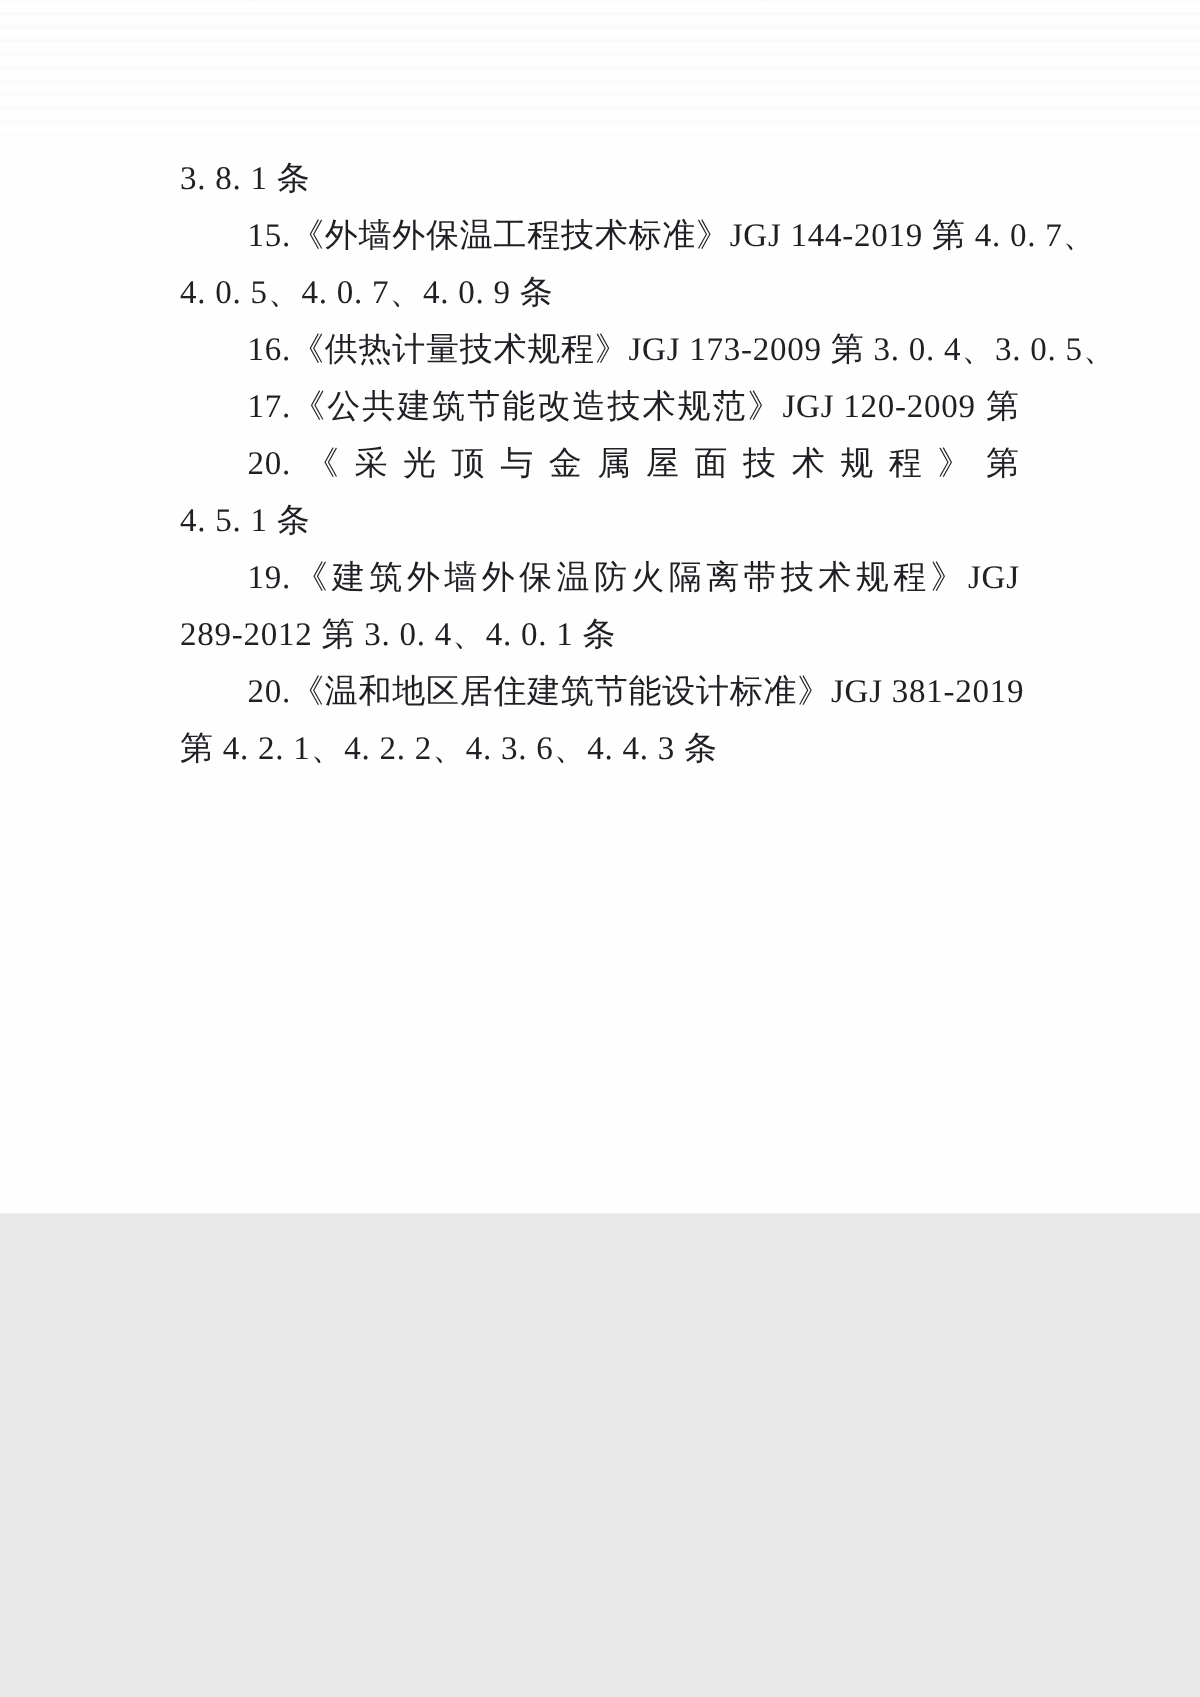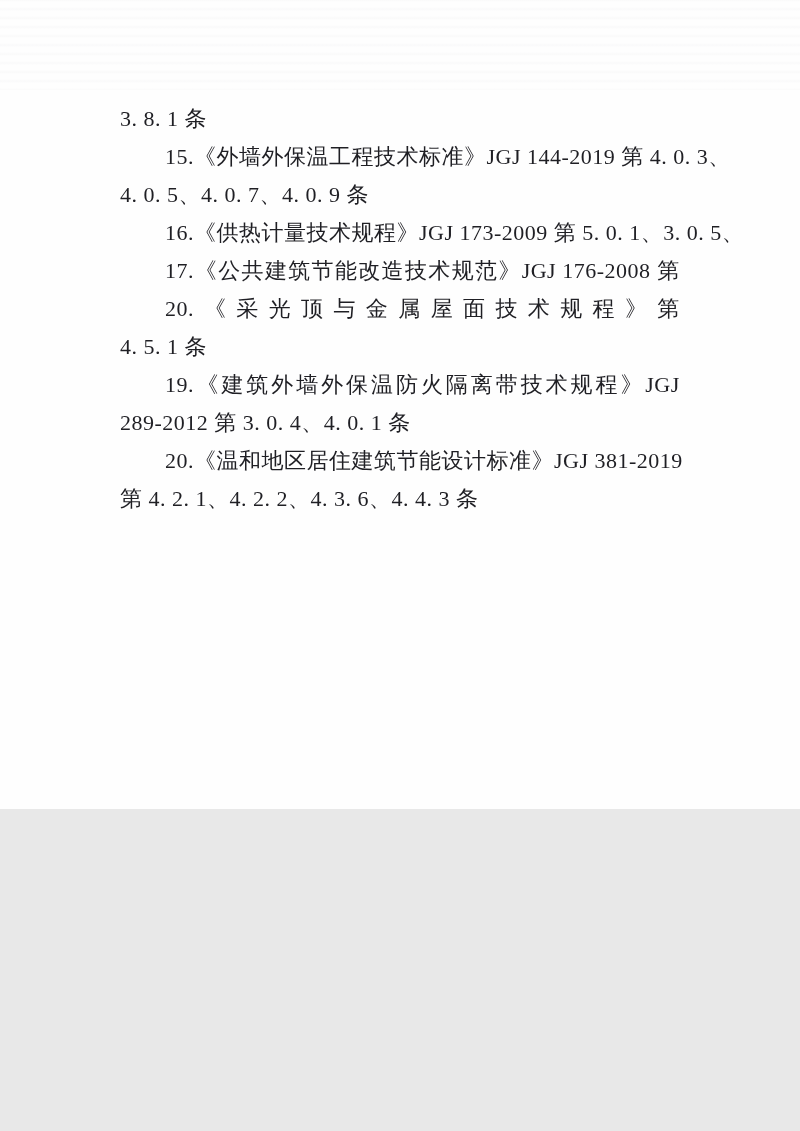--- a/index.html
+++ b/index.html
@@ -59,24 +59,24 @@
   }
 </style>
 </head>
 <body>
 
 <div class="page">
   <div class="scan-noise"></div>
 
   <main class="text-block">
     <div class="line">3. 8. 1 条</div>
-    <div class="line indent justify"><span>15.</span><span>《</span><span>外</span><span>墙</span><span>外</span><span>保</span><span>温</span><span>工</span><span>程</span><span>技</span><span>术</span><span>标</span><span>准</span><span>》</span><span>JGJ 144-2019 </span><span>第</span><span> 4. 0. 3</span><span>、</span></div>
+    <div class="line indent justify"><span>15.</span><span>《</span><span>外</span><span>墙</span><span>外</span><span>保</span><span>温</span><span>工</span><span>程</span><span>技</span><span>术</span><span>标</span><span>准</span><span>》</span><span>JGJ 144-2019 </span><span>第</span><span> 4. 0. 7</span><span>、</span></div>
     <div class="line">4. 0. 5、4. 0. 7、4. 0. 9 条</div>
-    <div class="line indent justify"><span>16.</span><span>《</span><span>供</span><span>热</span><span>计</span><span>量</span><span>技</span><span>术</span><span>规</span><span>程</span><span>》</span><span>JGJ 173-2009 </span><span>第</span><span> 5. 0. 1</span><span>、</span><span>3. 0. 5</span><span>、</span></div>
-    <div class="line indent justify"><span>17.</span><span>《</span><span>公</span><span>共</span><span>建</span><span>筑</span><span>节</span><span>能</span><span>改</span><span>造</span><span>技</span><span>术</span><span>规</span><span>范</span><span>》</span><span>JGJ 176-2008 </span><span>第</span></div>
+    <div class="line indent justify"><span>16.</span><span>《</span><span>供</span><span>热</span><span>计</span><span>量</span><span>技</span><span>术</span><span>规</span><span>程</span><span>》</span><span>JGJ 173-2009 </span><span>第</span><span> 3. 0. 4</span><span>、</span><span>3. 0. 5</span><span>、</span></div>
+    <div class="line indent justify"><span>17.</span><span>《</span><span>公</span><span>共</span><span>建</span><span>筑</span><span>节</span><span>能</span><span>改</span><span>造</span><span>技</span><span>术</span><span>规</span><span>范</span><span>》</span><span>JGJ 120-2009 </span><span>第</span></div>
     <div class="line indent justify"><span>20.</span><span>《</span><span>采</span><span>光</span><span>顶</span><span>与</span><span>金</span><span>属</span><span>屋</span><span>面</span><span>技</span><span>术</span><span>规</span><span>程</span><span>》</span><span>第</span></div>
     <div class="line">4. 5. 1 条</div>
     <div class="line indent justify"><span>19.</span><span>《</span><span>建</span><span>筑</span><span>外</span><span>墙</span><span>外</span><span>保</span><span>温</span><span>防</span><span>火</span><span>隔</span><span>离</span><span>带</span><span>技</span><span>术</span><span>规</span><span>程</span><span>》</span><span>JGJ</span></div>
     <div class="line">289-2012 第 3. 0. 4、4. 0. 1 条</div>
     <div class="line indent justify"><span>20.</span><span>《</span><span>温</span><span>和</span><span>地</span><span>区</span><span>居</span><span>住</span><span>建</span><span>筑</span><span>节</span><span>能</span><span>设</span><span>计</span><span>标</span><span>准</span><span>》</span><span>JGJ 381-2019</span></div>
     <div class="line">第 4. 2. 1、4. 2. 2、4. 3. 6、4. 4. 3 条</div>
   </main>
 
   <footer class="page-footer">— 5 —</footer>
 </div>

